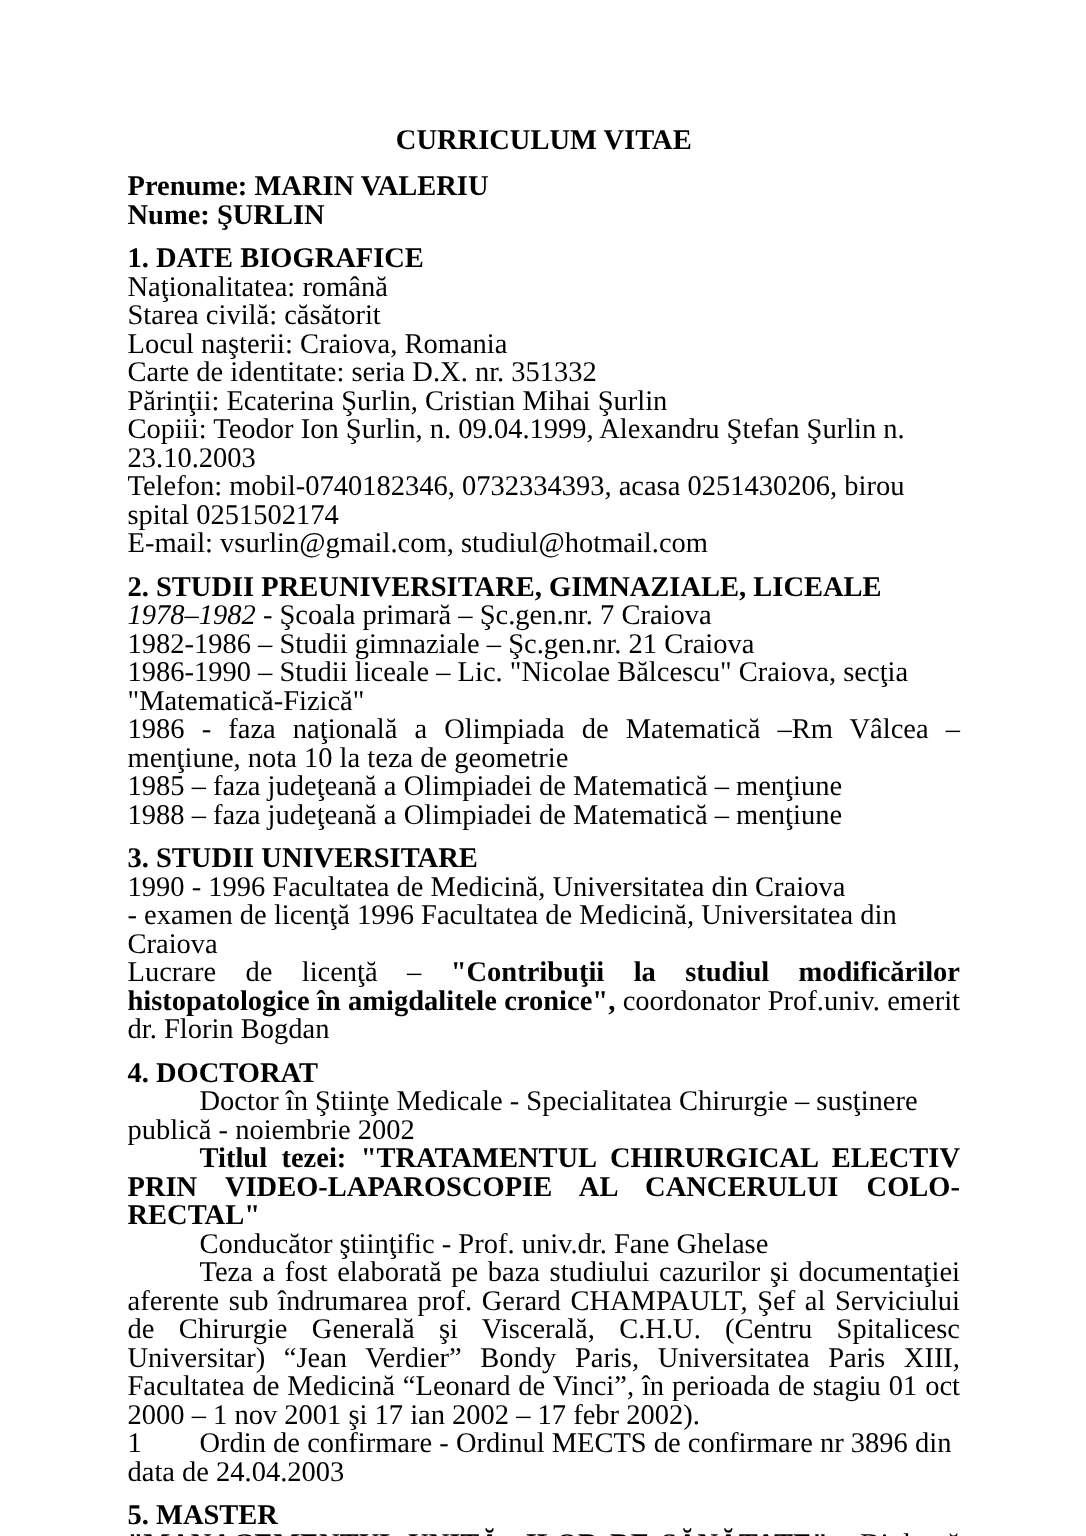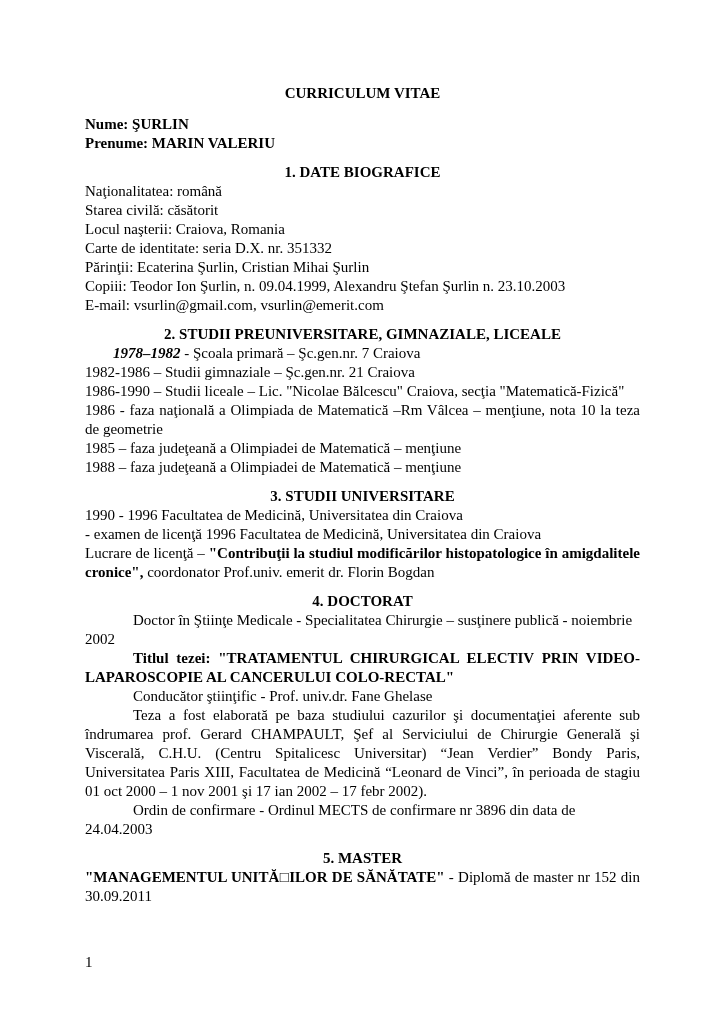--- a/index.html
+++ b/index.html
@@ -5,52 +5,53 @@
   * { margin: 0; padding: 0; box-sizing: border-box; }
   html, body { background: #ffffff; }
   body { font-family: "Liberation Serif", "DejaVu Serif", serif; }
   .page {
     position: relative;
     width: 724px;
     height: 1024px;
     background: #ffffff;
     color: #000000;
     padding: 84px 84px 0 85px;
-    font-size: 15px;
+    font-size: 19px;
     line-height: 19px;
     overflow: hidden;
   }
   p { margin: 0; }
   .b { font-weight: bold; }
-  .bi { font-weight: bold; font-style: italic; margin-left: 28px; }
+  .bi { font-weight: normal; font-style: italic; }
   .u { }
   .title { text-align: center; font-weight: bold; margin-bottom: 12px; }
-  .heading { text-align: center; font-weight: bold; margin-top: 10px; }
+  .heading { text-align: left; font-weight: bold; margin-top: 10px; }
   .justify { text-align: justify; }
   .indent { text-indent: 48px; }
   .pagenum { position: absolute; left: 85px; bottom: 52px; }
 </style>
 </head>
 <body>
 
 <div class="page">
 
   <p class="title">CURRICULUM VITAE</p>
 
+  <p class="b">Prenume: MARIN VALERIU</p>
   <p class="b">Nume: ŞURLIN</p>
-  <p class="b">Prenume: MARIN VALERIU</p>
 
   <p class="heading">1. DATE BIOGRAFICE</p>
   <p>Naţionalitatea: română</p>
   <p>Starea civilă: căsătorit</p>
   <p>Locul naşterii: Craiova, Romania</p>
   <p>Carte de identitate: seria D.X. nr. 351332</p>
   <p>Părinţii: Ecaterina Şurlin, Cristian Mihai Şurlin</p>
   <p>Copiii: Teodor Ion Şurlin, n. 09.04.1999, Alexandru Ştefan Şurlin  n. 23.10.2003</p>
-  <p><span>E-mail: </span><span class="u">vsurlin@gmail.com</span><span>, </span><span>vsurlin@emerit.com</span></p>
+  <p>Telefon: mobil-0740182346, 0732334393, acasa 0251430206, birou spital 0251502174</p>
+  <p><span>E-mail: </span><span class="u">vsurlin@gmail.com</span><span>, </span><span>studiul@hotmail.com</span></p>
 
   <p class="heading">2. STUDII PREUNIVERSITARE, GIMNAZIALE, LICEALE</p>
   <p><span class="bi">1978–1982</span><span> - Şcoala primară – Şc.gen.nr. 7 Craiova</span></p>
   <p>1982-1986 – Studii gimnaziale – Şc.gen.nr. 21 Craiova</p>
   <p>1986-1990 – Studii liceale – Lic. "Nicolae Bălcescu" Craiova, secţia "Matematică-Fizică"</p>
   <p class="justify">1986  - faza naţională a Olimpiada de Matematică –Rm Vâlcea – menţiune, nota 10 la teza de geometrie</p>
   <p>1985 – faza judeţeană a Olimpiadei de Matematică – menţiune</p>
   <p>1988 – faza judeţeană a Olimpiadei de Matematică – menţiune</p>
 
   <p class="heading">3. STUDII UNIVERSITARE</p>

